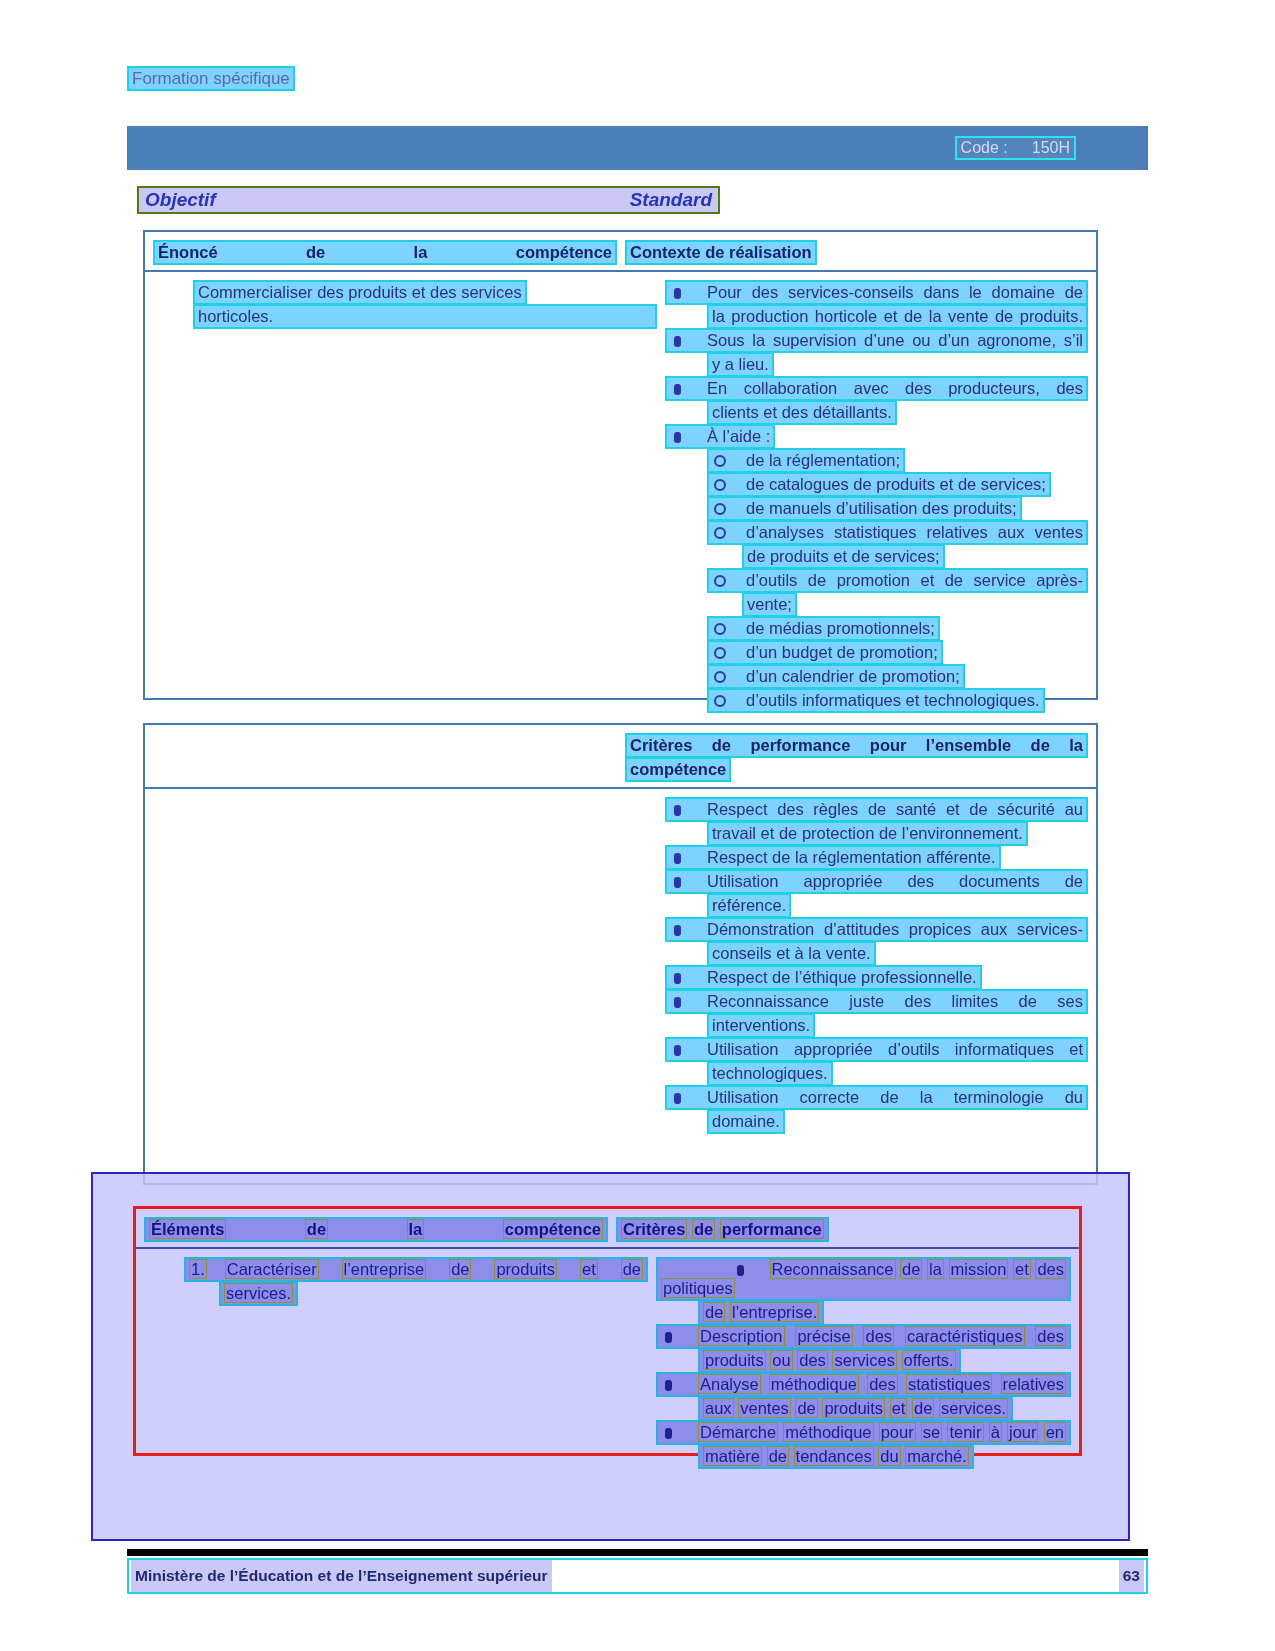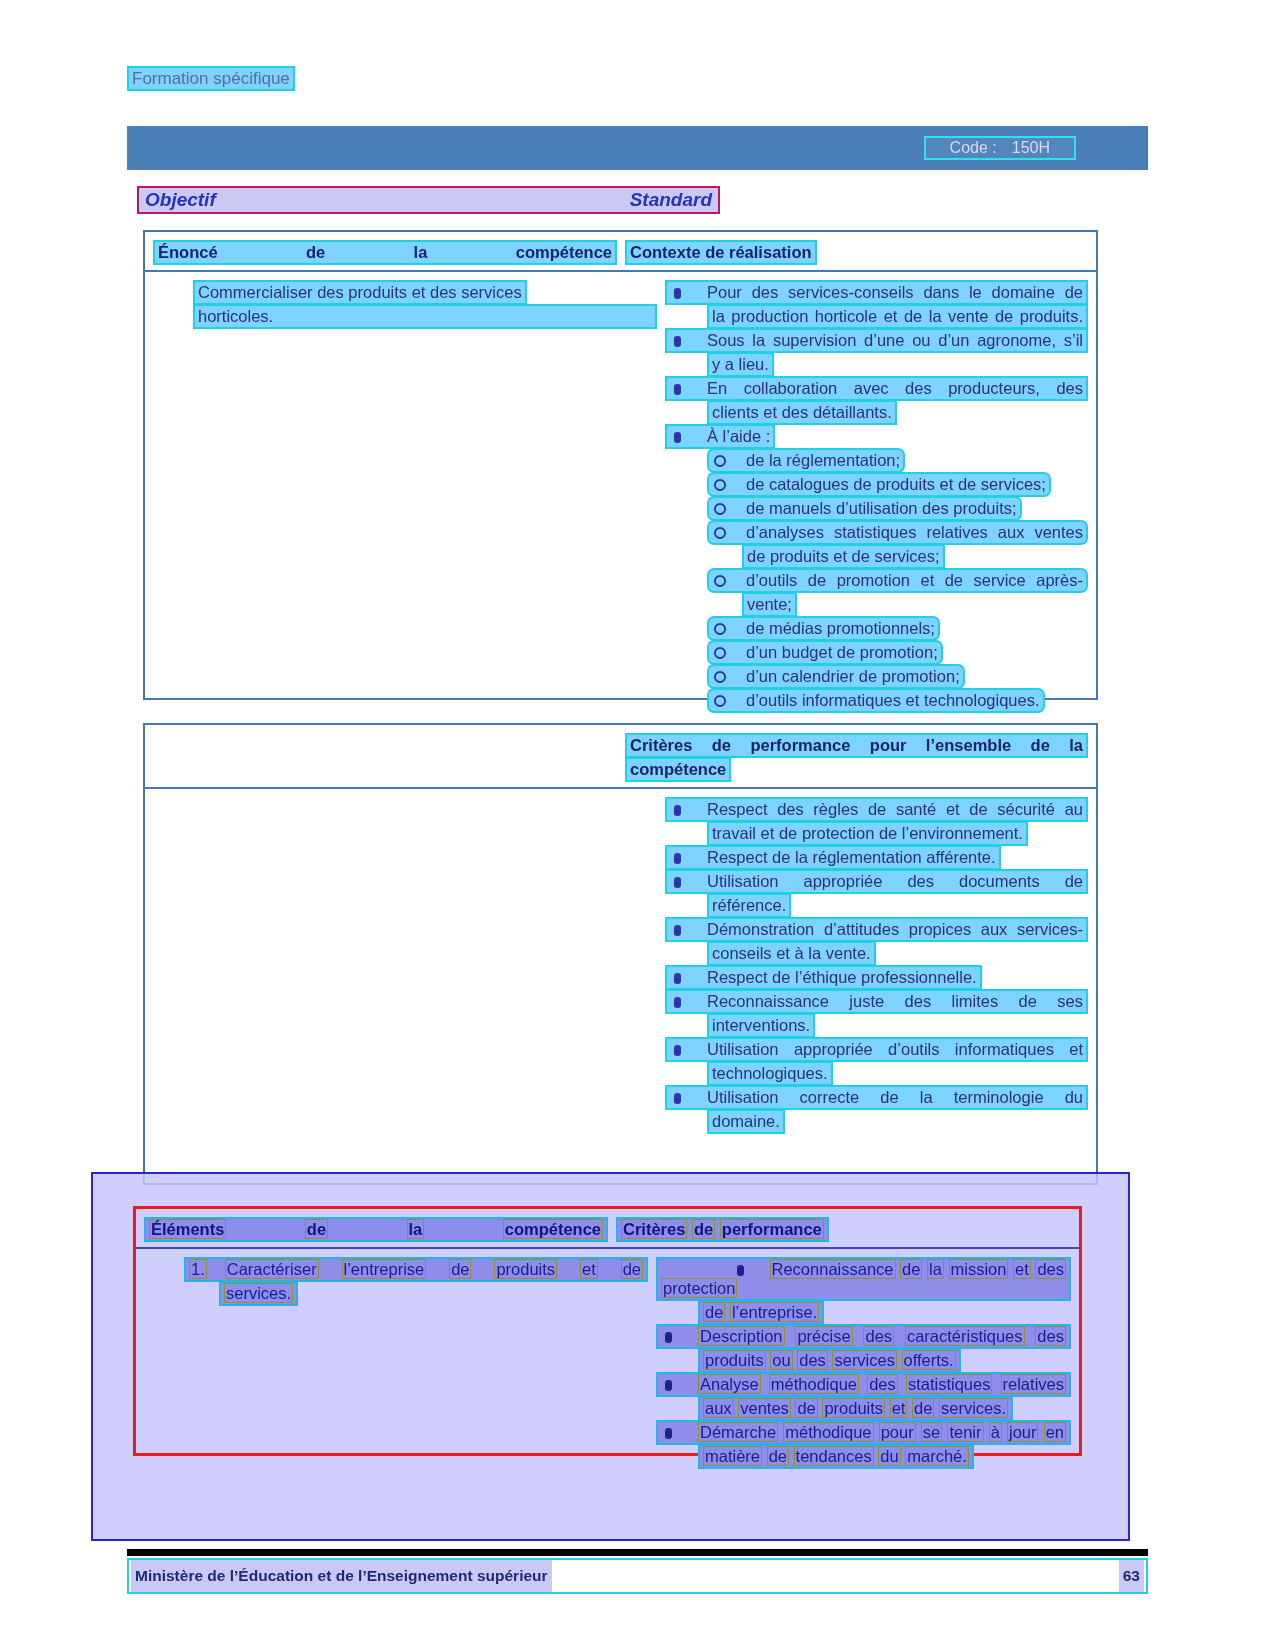--- a/index.html
+++ b/index.html
@@ -19,32 +19,32 @@
   .txt { display:inline; }
   
   .g1 { display:inline-block; width:7px; height:11px; background:#2b36a8;
         border-radius:3px; margin:0 26px 0 4px; vertical-align:-1px; }
   
   .g2 { display:inline-block; width:8px; height:8px; border:2px solid #2b36a8;
         border-radius:50%; margin:0 20px 0 2px; vertical-align:-1px; }
   .bul  { padding-left:42px; }
   .bul .first { margin-left:-42px; }
   .sub  { padding-left:77px; }
-  .sub .first { margin-left:-35px;border-radius:7px; }
+  .sub .first { margin-left:-35px; }
   .bold { font-weight:bold; color:#1c2366; }
 
   
   .formation { position:absolute; left:127px; top:66px; font-size:17px; color:#5b66b4; }
   .banner { position:absolute; left:127px; top:126px; width:1021px; height:44px; background:#4a7eb7; }
-  .code-box { position:absolute; right:72px; top:10px; display:flex; gap:15px;
-              border:2px solid #2ee2f2; padding:1px 24px; color:#d6d9f7; font-size:16px;
+  .code-box { position:absolute; right:72px; top:10px; display:flex; gap:24px;
+              border:2px solid #2ee2f2; padding:1px 4px; color:#d6d9f7; font-size:16px;
               background:rgba(255,255,255,0.06); }
   .objrow { position:absolute; left:137px; top:186px; width:583px; }
   .objband { display:flex; justify-content:space-between; align-items:center;
-             background:#ccc8f5; border:2px solid #be185d; padding:1px 6px;
+             background:#ccc8f5; border:2px solid #4d7c0f; padding:1px 6px;
              font-weight:bold; font-style:italic; font-size:19px; color:#2136b8; }
 
   
   .doc-table { position:absolute; left:143px; width:955px; border:2px solid #4678b0;
                background:#ffffff; box-sizing:border-box; }
   .t1 { top:230px; height:470px; }
   .t2 { top:723px; height:462px; }
   .t-head { display:flex; border-bottom:2px solid #4678b0; padding:8px 8px 6px 8px; }
   .t-body { display:flex; padding:8px 8px 0 8px;margin-left:40px; }
   .colL { width:472px; flex:none; padding-right:8px; box-sizing:border-box; }
@@ -213,21 +213,21 @@
           <span class="ln nat bold"><span class="w">Critères</span> <span class="w">de</span> <span class="w">performance</span></span>
         </div>
     </div>
     <div class="t-body">
       <div class="colL">
         <span class="ln full"><span class="num"><span class="w">1.</span></span><span class="txt"><span class="w">Caractériser</span> <span class="w">l’entreprise</span> <span class="w">de</span> <span class="w">produits</span> <span class="w">et</span> <span class="w">de</span></span></span>
         <span class="ln nat" style="margin-left:35px;"><span class="txt"><span class="w">services.</span></span></span>
       </div>
       <div class="colR">
         <div class="bul">
-          <span class="ln full first"><i class="g1"></i><span class="txt"><span class="w">Reconnaissance</span> <span class="w">de</span> <span class="w">la</span> <span class="w">mission</span> <span class="w">et</span> <span class="w">des</span> <span class="w">protection</span></span></span>
+          <span class="ln full first"><i class="g1"></i><span class="txt"><span class="w">Reconnaissance</span> <span class="w">de</span> <span class="w">la</span> <span class="w">mission</span> <span class="w">et</span> <span class="w">des</span> <span class="w">politiques</span></span></span>
           <span class="ln nat"><span class="txt"><span class="w">de</span> <span class="w">l’entreprise.</span></span></span>
         </div>
         <div class="bul">
           <span class="ln full first"><i class="g1"></i><span class="txt"><span class="w">Description</span> <span class="w">précise</span> <span class="w">des</span> <span class="w">caractéristiques</span> <span class="w">des</span></span></span>
           <span class="ln nat"><span class="txt"><span class="w">produits</span> <span class="w">ou</span> <span class="w">des</span> <span class="w">services</span> <span class="w">offerts.</span></span></span>
         </div>
         <div class="bul">
           <span class="ln full first"><i class="g1"></i><span class="txt"><span class="w">Analyse</span> <span class="w">méthodique</span> <span class="w">des</span> <span class="w">statistiques</span> <span class="w">relatives</span></span></span>
           <span class="ln nat"><span class="txt"><span class="w">aux</span> <span class="w">ventes</span> <span class="w">de</span> <span class="w">produits</span> <span class="w">et</span> <span class="w">de</span> <span class="w">services.</span></span></span>
         </div>

